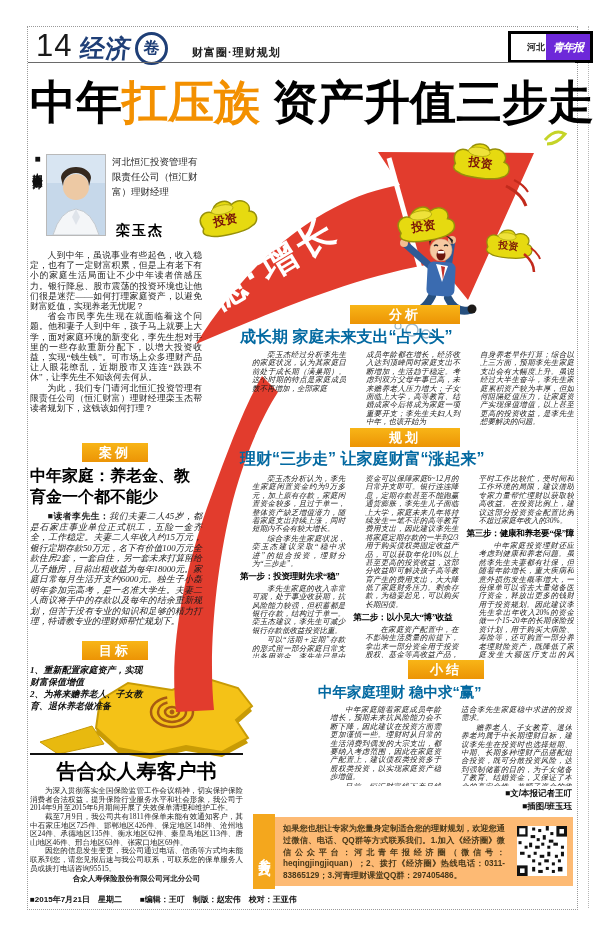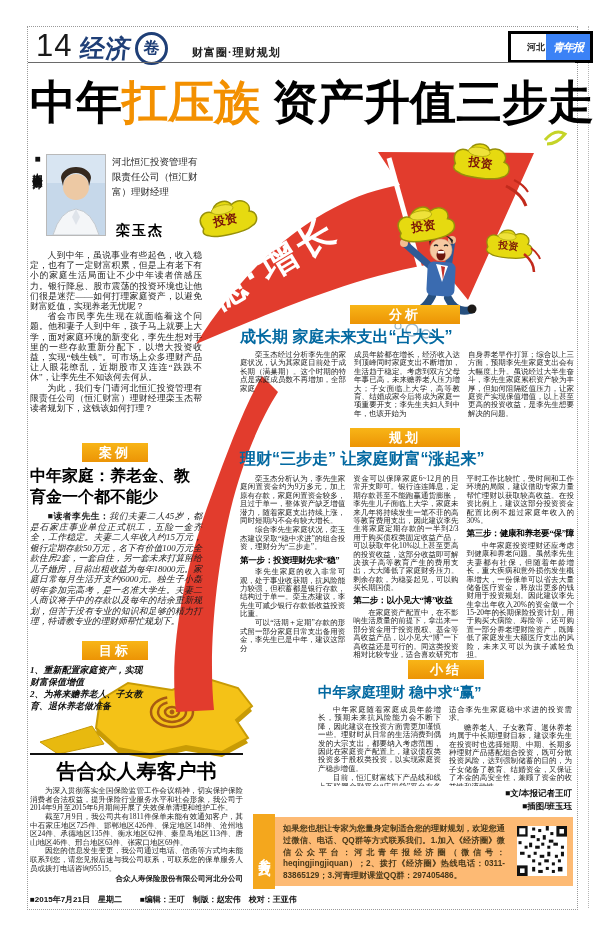--- a/index.html
+++ b/index.html
@@ -15,21 +15,21 @@
   
   .pagenum{left:36px;top:28px;font-size:31px;font-weight:400;letter-spacing:1px;color:#1a1a1a;}
   .seclogo{left:80px;top:32px;display:flex;align-items:center;gap:3px;}
   .seclogo .t{font-size:25px;font-weight:900;color:#1f3f77;transform:skewX(-5deg);letter-spacing:1px;}
   .seclogo .circ{width:27px;height:27px;border:3px solid #1f3f77;border-radius:50%;
       display:flex;align-items:center;justify-content:center;font-size:16px;font-weight:900;color:#1f3f77;}
   .collabel{left:192px;top:45px;font-size:11px;font-weight:700;color:#222;letter-spacing:1px;}
   .masthead{left:508px;top:31px;width:64px;height:26px;border:3px solid #000000;display:flex;padding-left:15px;}
   .masthead .hb{width:20px;background:#fff;color:#222;font-size:9px;font-weight:700;
       display:flex;align-items:center;justify-content:center;}
-  .masthead .qnb{flex:1;background:#3b82f6;color:#fff;font-size:11px;font-weight:900;
+  .masthead .qnb{flex:1;background:#6d28d9;color:#fff;font-size:11px;font-weight:900;
       display:flex;align-items:center;justify-content:center;font-style:italic;letter-spacing:-1px;}
   
   .headline{left:30px;top:74px;width:545px;font-size:46px;line-height:1.25;font-weight:900;
       white-space:nowrap;letter-spacing:0px;color:#000;}
   .headline .hl{color:#f39000;}
   .headline .p2{margin-left:12px;}
   
   .adv-tag{left:30px;top:153px;height:96px;writing-mode:vertical-rl;text-orientation:upright;
       font-size:10px;font-weight:900;letter-spacing:1px;color:#111;}
   .adv-photo{left:46px;top:154px;width:58px;height:80px;border:1px solid #b9b9b9;background:#dce6f0;}
@@ -47,28 +47,28 @@
   .case-text b{font-style:normal;}
   .b-goal{left:82px;top:641px;width:66px;}
   .goal{left:30px;top:664px;width:120px;font-size:9px;font-weight:700;line-height:1.35;
       font-style:italic;color:#111;}
   .goal p{margin:0;}
   
   .notice-rule{left:30px;top:753px;width:213px;border-top:2px solid #111;}
   .notice-title{left:30px;top:758px;width:213px;text-align:center;font-size:20px;font-weight:900;color:#000;}
   .notice-text{left:30px;top:787px;width:213px;font-size:7.5px;line-height:1.15;text-align:justify;color:#1c1c1c;}
   .notice-text p{margin:0;text-indent:2em;}
-  .notice-sign{text-align:right;font-weight:700;text-indent:0 !important;margin-top:2px !important;}
+  .notice-sign{text-align:center;font-weight:700;text-indent:0 !important;margin-top:2px !important;}
   
   .b-analysis{left:350px;top:305px;width:110px;}
   .rtitle{font-weight:900;color:#0369a1;}
   .t-analysis{left:240px;top:327px;width:332px;font-size:16px;}
   .cols{display:flex;gap:8px;overflow:hidden;}
   .cols .c{flex:1;font-size:7.5px;line-height:1.12;text-align:justify;color:#1c1c1c;}
-  .cols p{margin:0 0 1px 0;text-indent:2em;}
+  .cols p{margin:0 0 1px 12px;text-indent:2em;font-style:italic;}
   .cols p.cont{text-indent:0;}
   .cols h5{margin:4px 0 3px 0;font-size:8.6px;font-weight:900;color:#000;white-space:nowrap;
       letter-spacing:-0.3px;text-indent:0;}
   .an-cols{left:240px;top:351px;width:334px;height:75px;}
   .b-plan{left:350px;top:428px;width:110px;}
   .t-plan{left:240px;top:449px;width:332px;font-size:16px;}
   .pl-cols{left:240px;top:475px;width:334px;height:183px;}
   .b-summary{left:408px;top:660px;width:76px;}
   .t-summary{left:318px;top:683px;width:254px;font-size:14.5px;}
   .sm-cols{left:318px;top:706px;width:254px;height:80px;}

